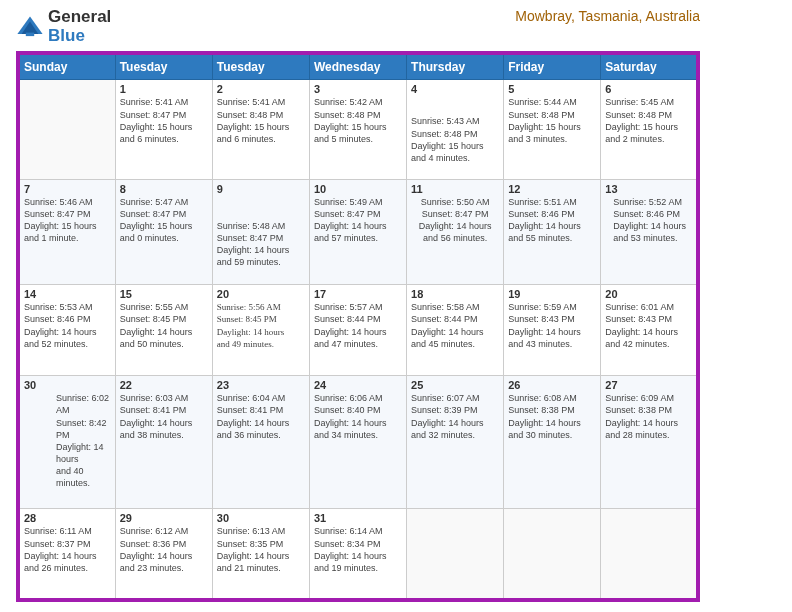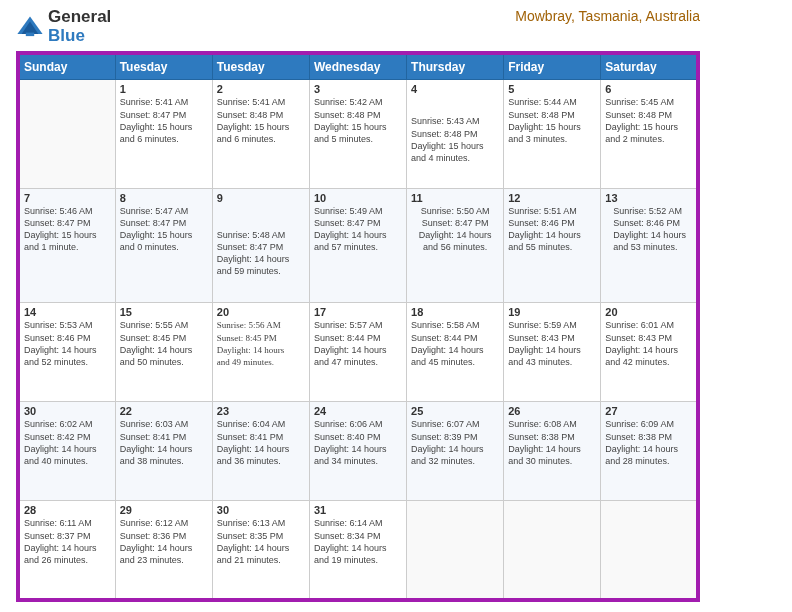--- a/index.html
+++ b/index.html
@@ -286,21 +286,21 @@
             <span class="day-num">20</span>
             <div class="day-info" style="white-space: pre-line;">Sunrise: 6:01 AM
 Sunset: 8:43 PM
 Daylight: 14 hours
 and 42 minutes.</div>
           </td>
         </tr>
         <tr>
           <td>
             <span class="day-num">30</span>
-            <div class="day-info" style="white-space: pre-line;">Sunrise: 6:02 AM
+            <div class="day-info" style="white-space: pre-line; margin-left: 32px;">Sunrise: 6:02 AM
 Sunset: 8:42 PM
 Daylight: 14 hours
 and 40 minutes.</div>
           </td>
           <td>
             <span class="day-num">22</span>
             <div class="day-info" style="white-space: pre-line;">Sunrise: 6:03 AM
 Sunset: 8:41 PM
 Daylight: 14 hours
 and 38 minutes.</div>

